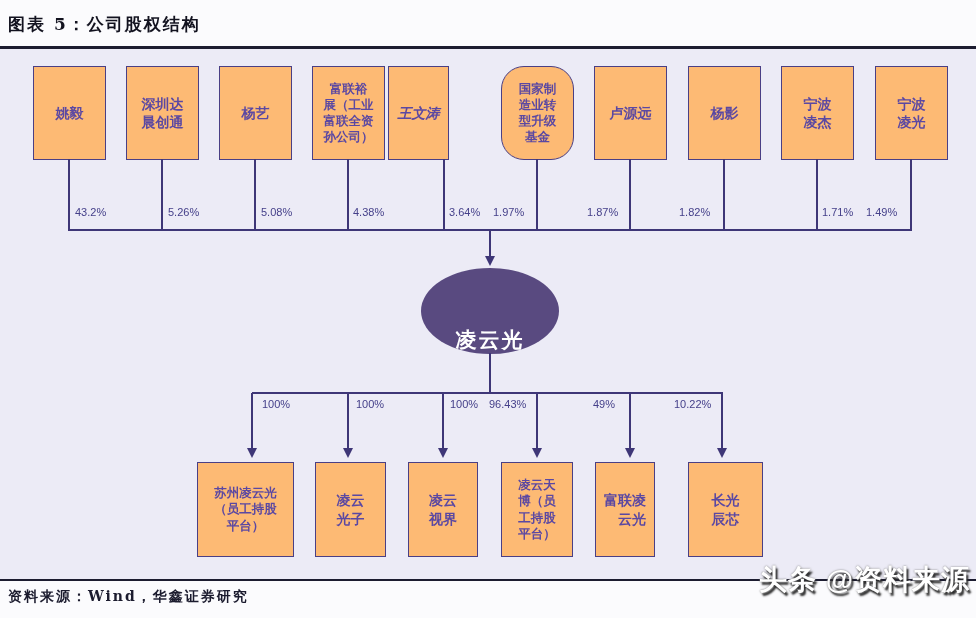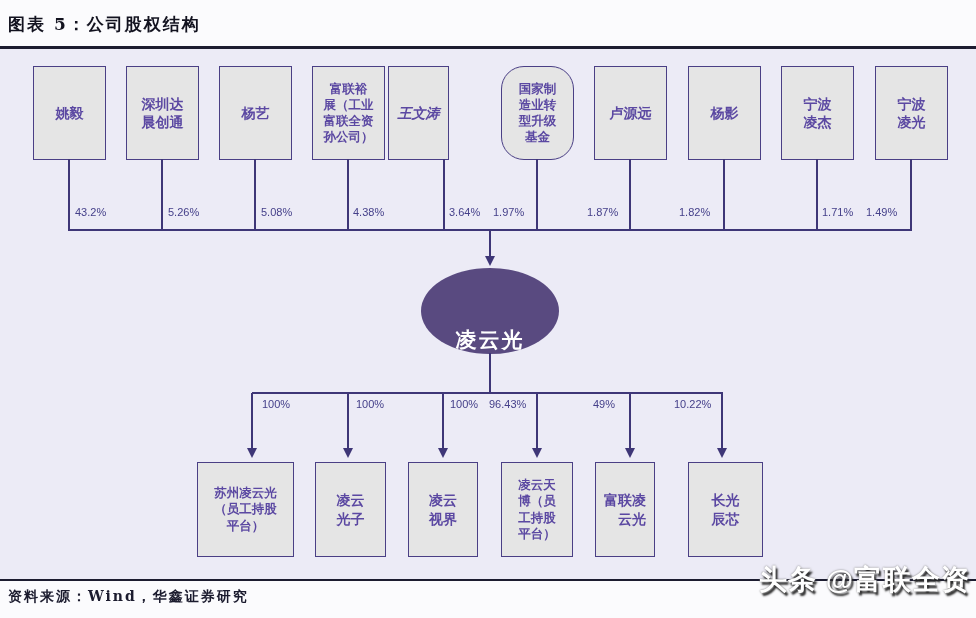--- a/index.html
+++ b/index.html
@@ -26,21 +26,21 @@
     font-family:"DejaVu Serif", serif;
     font-size:14px; font-weight:bold; color:#1b1b2e; letter-spacing:2px;
   }
   .watermark {
     position:absolute; right:6px; top:561px;
     font-size:28px; font-weight:bold; color:#ffffff; letter-spacing:1px;
     text-shadow: 2px 3px 2px #2b2b2b, 0 0 2px #777;
   }
   .sbox {
     position:absolute; height:94px;
-    border:1.5px solid #4a3f85; background:#e5e5e5;
+    border:1.5px solid #4a3f85; background:#fdba74;
     color:#5b48a2; font-size:14px; font-weight:bold; line-height:1.3;
     display:flex; align-items:center; justify-content:center;
     text-align:center; white-space:pre-line; padding:2px;
   }
   .sbox.small { font-size:12.5px; }
   .sbox.bottom { height:95px; }
   .vline { position:absolute; width:2px; background:#3e3677; }
   .hline { position:absolute; height:2px; background:#3e3677; }
   .arr {
     position:absolute; width:0; height:0;
@@ -154,14 +154,14 @@
 平台）</span></div>
     <div class="sbox bottom" style="left:595px;top:462px;width:60px;text-align:right;"><span>富联凌
 云光</span></div>
     <div class="sbox bottom" style="left:688px;top:462px;width:75px;"><span>长光
 辰芯</span></div>
 
   </div>
 
   <div class="rule rule-bottom"></div>
   <div class="source">资料来源：Wind，华鑫证券研究</div>
-  <div class="watermark">头条 @富联全资</div>
+  <div class="watermark">头条 @资料来源</div>
 </div>
 
 </body></html>

